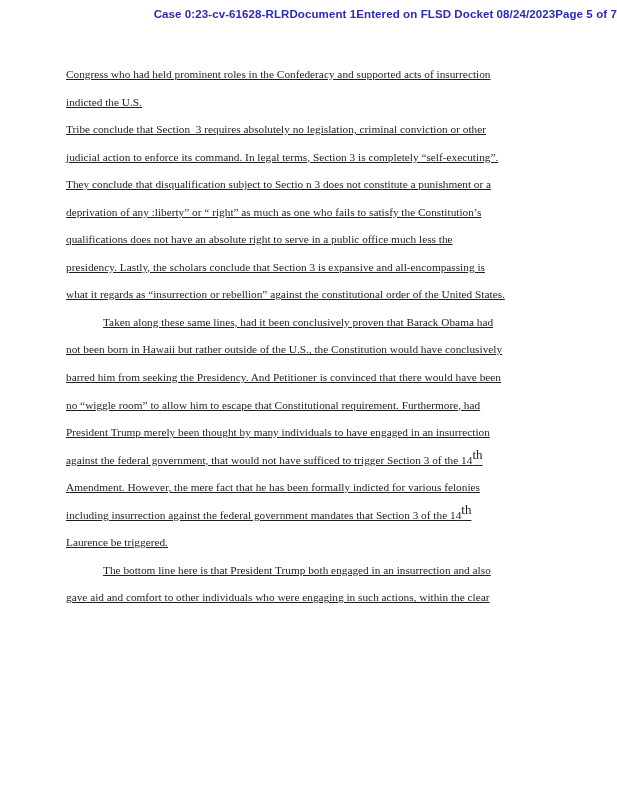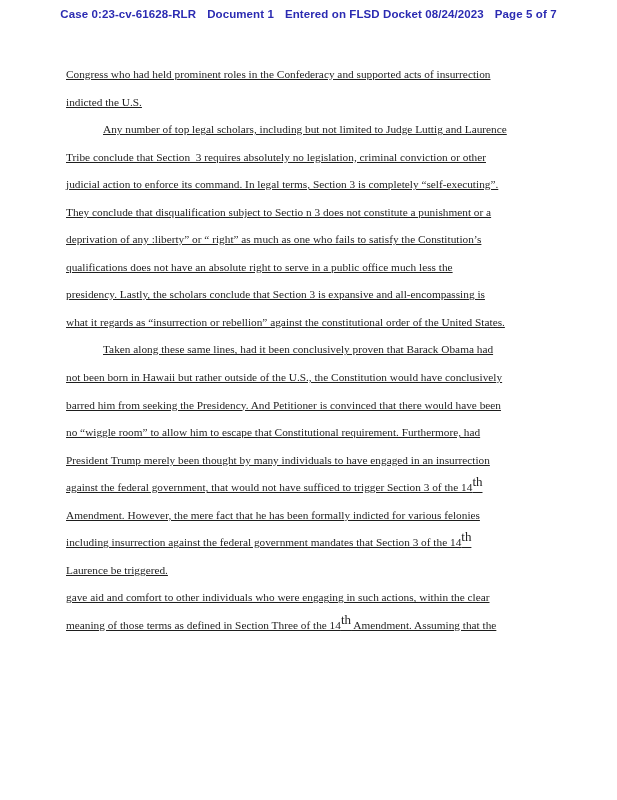--- a/index.html
+++ b/index.html
@@ -13,22 +13,21 @@
     height: 800px;
     background: #ffffff;
     overflow: hidden;
   }
   .case-header {
     position: absolute;
     top: 8px;
     left: 0;
     right: 0;
     display: flex;
-    justify-content: center;
-    gap: 11px;
+    justify-content: flex-end;
     font-family: "Liberation Sans", "DejaVu Sans", sans-serif;
     font-size: 11.5px;
     font-weight: bold;
     letter-spacing: 0.1px;
     white-space: pre;
   }
   .doc-body {
     position: absolute;
     left: 66px;
     top: 61px;
@@ -57,33 +56,32 @@
 <div class="page">
   <div class="case-header" style="color: rgb(43, 43, 178);">
     <span>Case 0:23-cv-61628-RLR</span>
     <span>Document 1</span>
     <span>Entered on FLSD Docket 08/24/2023</span>
     <span>Page 5 of 7</span>
   </div>
   <div class="doc-body" style="color: rgb(30, 30, 30); text-decoration: underline;">
       <div class="line"><span>Congress who had held prominent roles in the Confederacy and supported acts of insurrection</span></div>
       <div class="line"><span>indicted the U.S.</span></div>
-      <div class="line indent"><span>Any number of top legal scholars, including but not limited to Judge Luttig and Laurence</span></div>
       <div class="line"><span>Tribe conclude that Section  3 requires absolutely no legislation, criminal conviction or other</span></div>
       <div class="line"><span>judicial action to enforce its command. In legal terms, Section 3 is completely “self-executing”.</span></div>
       <div class="line"><span>They conclude that disqualification subject to Sectio n 3 does not constitute a punishment or a</span></div>
       <div class="line"><span>deprivation of any :liberty” or “ right” as much as one who fails to satisfy the Constitution’s</span></div>
       <div class="line"><span>qualifications does not have an absolute right to serve in a public office much less the</span></div>
       <div class="line"><span>presidency. Lastly, the scholars conclude that Section 3 is expansive and all-encompassing is</span></div>
       <div class="line"><span>what it regards as “insurrection or rebellion” against the constitutional order of the United States.</span></div>
       <div class="line indent"><span>Taken along these same lines, had it been conclusively proven that Barack Obama had</span></div>
       <div class="line"><span>not been born in Hawaii but rather outside of the U.S., the Constitution would have conclusively</span></div>
       <div class="line"><span>barred him from seeking the Presidency. And Petitioner is convinced that there would have been</span></div>
       <div class="line"><span>no “wiggle room” to allow him to escape that Constitutional requirement. Furthermore, had</span></div>
       <div class="line"><span>President Trump merely been thought by many individuals to have engaged in an insurrection</span></div>
       <div class="line"><span>against the federal government, that would not have sufficed to trigger Section 3 of the 14</span><sup>th</sup></div>
       <div class="line"><span>Amendment. However, the mere fact that he has been formally indicted for various felonies</span></div>
       <div class="line"><span>including insurrection against the federal government mandates that Section 3 of the 14</span><sup>th</sup></div>
       <div class="line"><span>Laurence be triggered.</span></div>
+      <div class="line indent"><span>The bottom line here is that President Trump both engaged in an insurrection and also</span></div>
       <div class="line"><span>gave aid and comfort to other individuals who were engaging in such actions, within the clear</span></div>
-      <div class="line"><span>meaning of those terms as defined in Section Three of the 14</span><sup>th</sup><span> Amendment. Assuming that the</span></div>
     </div>
 </div>
 
 </body></html>

